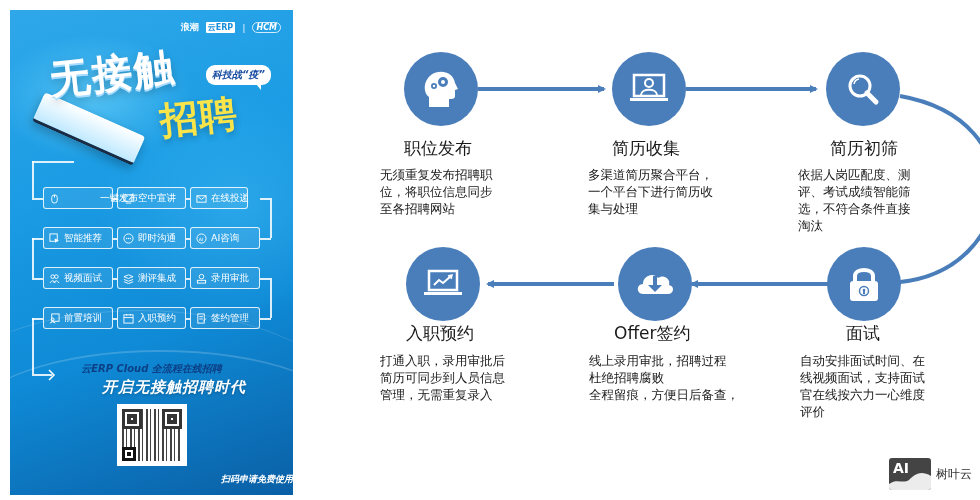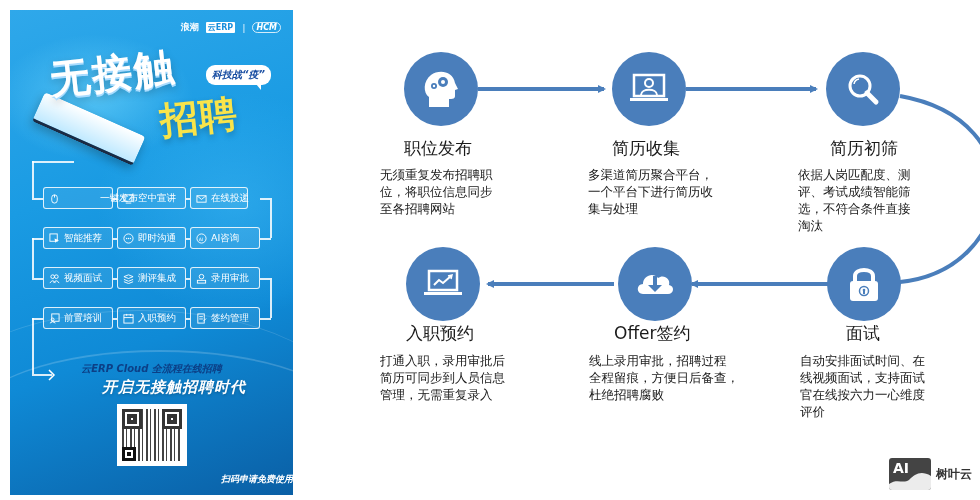--- a/index.html
+++ b/index.html
@@ -107,21 +107,21 @@
   }
   .node-circle svg { width: 44px; height: 44px; }
   .node-title { position: absolute; font-size: 17px; color: #1a1a1a; white-space: nowrap; }
   .node-desc { position: absolute; font-size: 12.5px; line-height: 17px; color: #1a1a1a; }
 
   
   .watermark { position: absolute; right: 8px; bottom: 10px; display: flex; align-items: center; gap: 5px; }
   .wm-logo { width: 42px; height: 32px; background: #444; border-radius: 3px; position: relative; overflow: hidden; }
   .wm-logo .ai { position: absolute; left: 4px; top: 2px; color: #fff; font-weight: bold; font-size: 14px; font-family: "DejaVu Sans", sans-serif; }
   .wm-logo svg { position: absolute; left: 0; bottom: 0; }
-  .wm-text { color: #333; font-size: 12px; font-weight: bold; }
+  .wm-text { color: #333; font-size: 12px; font-weight: normal; }
 </style>
 </head>
 <body>
 
 <div class="poster">
   <div class="swoosh2"></div>
   <div class="swoosh"></div>
 
   <div class="poster-brand">
     <span>浪潮</span>
@@ -378,22 +378,22 @@
   <div class="node-circle" style="left:302px;top:247px;">
     <svg viewBox="0 0 44 44">
       <path d="M10 32 C3 32 3 22 10 22 C10 14 20 10 25 16 C30 12 38 16 36 23 C42 24 41 32 35 32 Z" fill="#fff"></path>
       <rect x="20" y="14" width="4" height="10" fill="#4a7ebb"></rect>
       <path d="M15 23 L29 23 L22 30 Z" fill="#4a7ebb"></path>
     </svg>
   </div>
   <div class="node-title" style="left:298px;top:322px;">Offer签约</div>
   <div class="node-desc" style="left:273px;top:352px;">
     <div>线上录用审批，招聘过程</div>
+    <div>杜绝招聘腐败</div>
     <div>全程留痕，方便日后备查，</div>
-    <div>杜绝招聘腐败</div>
   </div>
 
   <div class="node-circle" style="left:90px;top:247px;">
     <svg viewBox="0 0 44 44">
       <rect x="8" y="9" width="28" height="19" stroke="#fff" stroke-width="2.5" fill="none"></rect>
       <path d="M13 23 L18 18 L22 21 L30 14" stroke="#fff" stroke-width="2" fill="none"></path>
       <path d="M27 14 L31 13 L30 17" stroke="#fff" stroke-width="1.5" fill="none"></path>
       <rect x="3" y="30" width="38" height="3" fill="#fff"></rect>
     </svg>
   </div>

